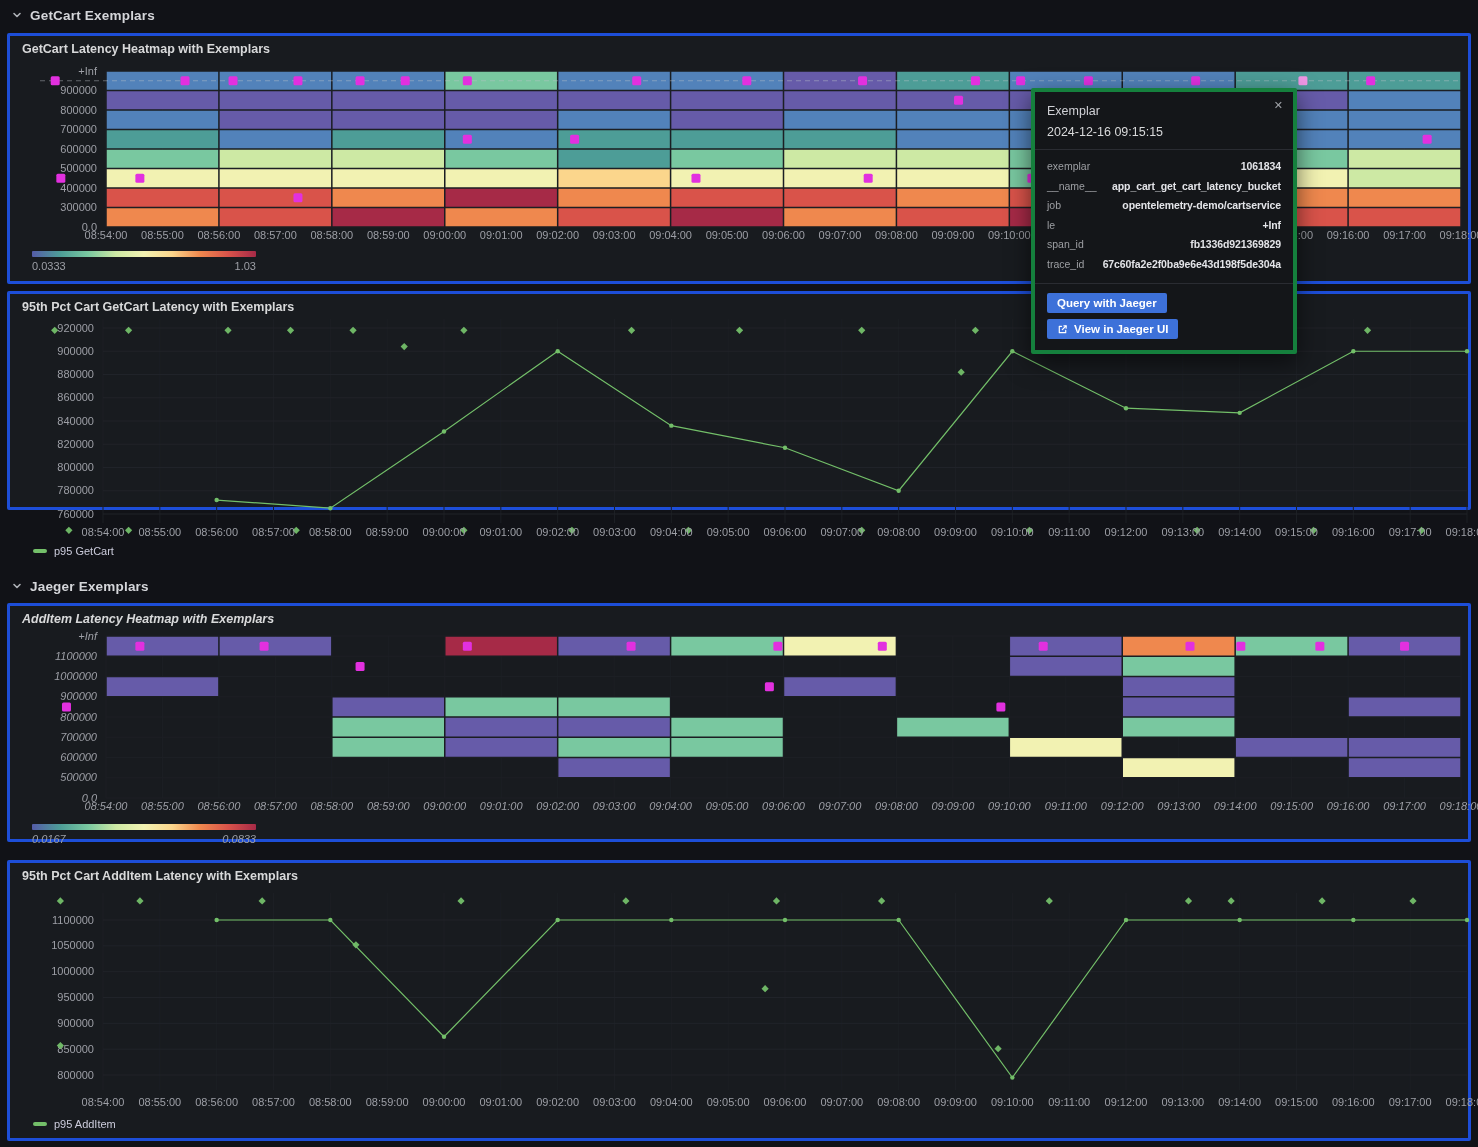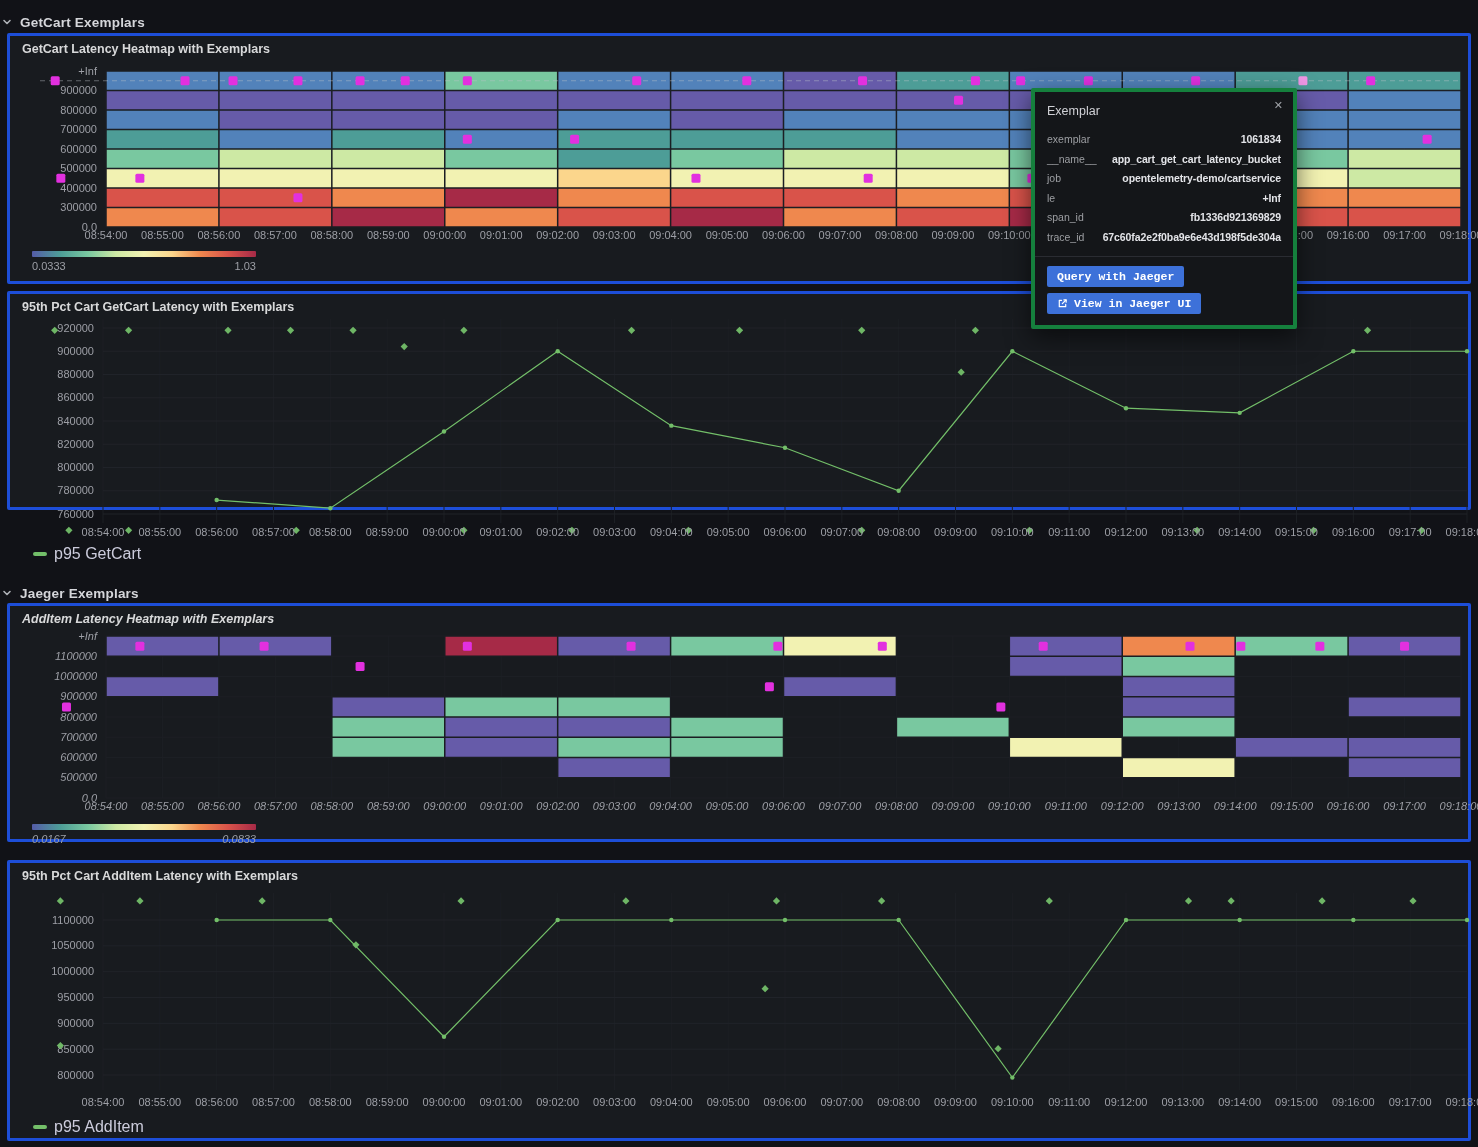--- a/index.html
+++ b/index.html
@@ -1,47 +1,47 @@
 <!DOCTYPE html>
 <html><head>
 <meta charset="utf-8">
 <style>
   html,body{margin:0;padding:0;background:#111217;width:1478px;height:1147px;overflow:hidden;
     font-family:"Liberation Sans","DejaVu Sans",sans-serif;-webkit-font-smoothing:antialiased;}
   .page{position:relative;width:1478px;height:1147px;background:#111217;}
   .section-header{position:absolute;left:0;width:1478px;height:30px;display:flex;align-items:center;
-    box-sizing:border-box;cursor:pointer;margin-top:7px;}
+    padding-left:10px;box-sizing:border-box;cursor:pointer;}
   .section-chevron{width:14px;height:14px;display:flex;align-items:center;justify-content:center;color:#aeb1b7;}
   .section-title{margin-left:6px;font-size:13.5px;font-weight:700;color:#d5d6da;letter-spacing:.2px;}
   .panel{position:absolute;left:7px;width:1464px;background:#181b1f;border:3px solid #1d4ed8;
     border-radius:2px;box-sizing:border-box;}
   .panel-title{position:absolute;top:6px;left:12px;font-size:12.5px;font-weight:600;color:#d8d9da;z-index:2;}
   svg.chart{position:absolute;left:0;top:0;overflow:visible;z-index:1;}
   .colorbar-wrap{position:absolute;left:22px;width:224px;z-index:2;}
   .colorbar{width:224px;height:6px;border-radius:1px;
     background:linear-gradient(to right,#555ca8,#4d9d97,#79c8a0,#cde9a4,#f2f2b2,#fbd68c,#ef884e,#d9534a,#a62a47);}
   .colorbar-labels{display:flex;justify-content:space-between;margin-top:3px;font-size:11px;color:#9d9fa6;}
   .legend-row{position:absolute;left:23px;display:flex;align-items:center;gap:7px;z-index:2;}
   .legend-swatch{width:14px;height:4px;border-radius:2px;background:#73bf69;}
-  .legend-label{font-size:16px;color:#ccccdc;}
+  .legend-label{font-size:11px;color:#ccccdc;}
   .tooltip{position:absolute;left:1031px;top:88px;width:266px;background:#141619;border:4px solid #15803d;
     border-radius:2px;box-shadow:0 8px 24px rgba(0,0,0,.55);z-index:10;box-sizing:border-box;color:#d8d9da;}
   .tooltip-header{padding:9px 10px 4px 12px;position:relative;}
   .tooltip-title{font-size:12.5px;color:#d0d1d6;}
   .tooltip-close{position:absolute;right:10px;top:8px;font-size:11px;color:#9fa2a7;cursor:pointer;line-height:1;}
   .tooltip-time{padding:2px 12px 10px 12px;font-size:12.5px;color:#d8d9da;border-bottom:1px solid #2a2c32;}
   .tooltip-rows{padding:7px 12px 9px 12px;border-bottom:1px solid #2a2c32;}
   .tooltip-row{display:flex;justify-content:space-between;align-items:baseline;white-space:nowrap;
     font-size:10.5px;line-height:19.5px;}
   .tooltip-row .lbl{color:#9d9fa3;}
   .tooltip-row .val{color:#e3e4e8;font-weight:700;letter-spacing:-.1px;}
   .tooltip-buttons{padding:9px 12px 11px 12px;display:flex;flex-direction:column;align-items:flex-start;gap:6px;}
   .btn{display:inline-flex;align-items:center;gap:6px;background:#3d71d9;color:#fff;border:none;
     border-radius:2px;padding:4px 10px;font-size:11.5px;font-weight:600;cursor:pointer;
-    font-family:Liberation Mono, monospace;}
+    font-family:Liberation Sans, sans-serif;}
   .btn svg{display:block;}
 </style>
 </head>
 <body>
 
 <div class="page">
 
   <div class="section-header" style="top:0;">
     <span class="section-chevron">
       <svg width="10" height="10" viewBox="0 0 10 10">
@@ -613,20 +613,21 @@
       <span class="legend-swatch"></span>
       <span class="legend-label">p95 AddItem</span>
     </div>
   </div>
 
   <div class="tooltip">
     <div class="tooltip-header">
       <span class="tooltip-title">Exemplar</span>
       <span class="tooltip-close">✕</span>
     </div>
+    <div class="tooltip-time">2024-12-16 09:15:15</div>
     <div class="tooltip-rows" id="tooltip-rows">
         <div class="tooltip-row">
           <span class="lbl">exemplar</span>
           <span class="val">1061834</span>
         </div>
         <div class="tooltip-row">
           <span class="lbl">__name__</span>
           <span class="val">app_cart_get_cart_latency_bucket</span>
         </div>
         <div class="tooltip-row">

